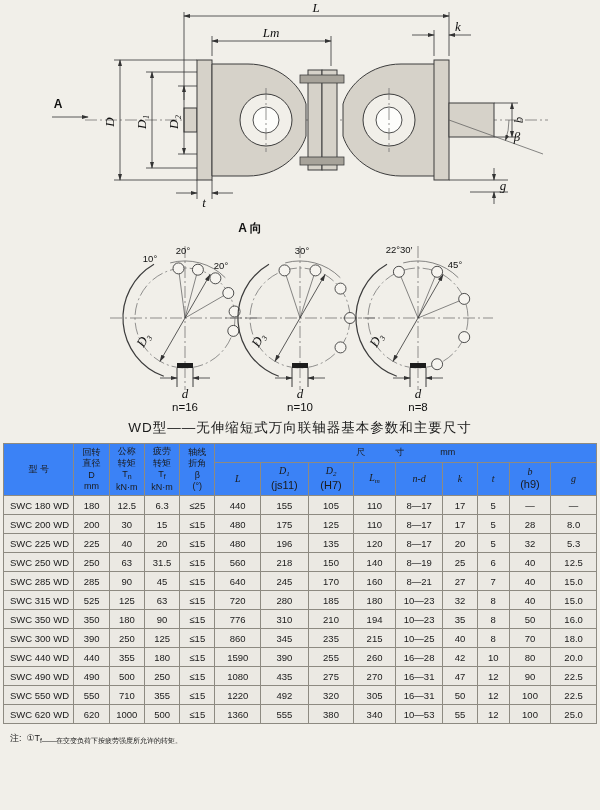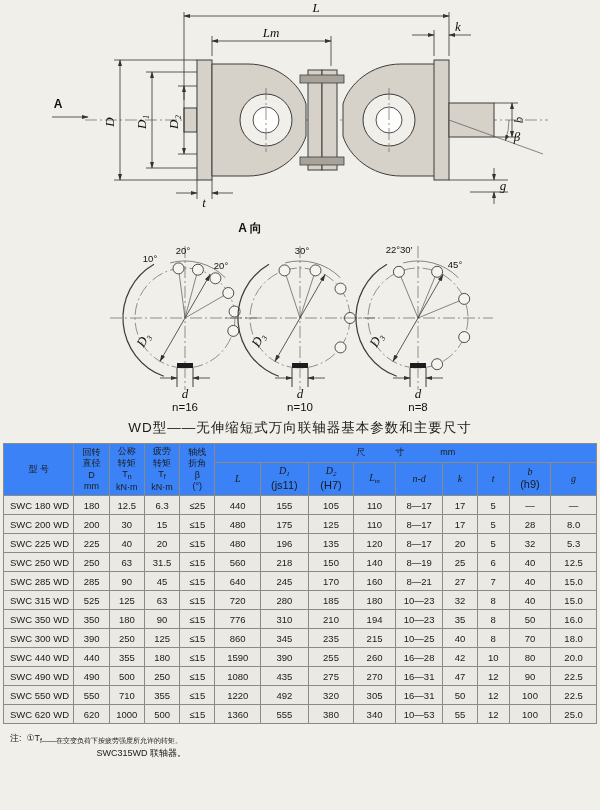--- a/index.html
+++ b/index.html
@@ -490,17 +490,16 @@
           <td>100</td>
           <td>25.0</td>
         </tr>
       </tbody>
   </table>
 
   <div class="notes">
     <span class="note-prefix">注:</span>
     <div class="note-lines">
         <div class="note-line">①T<span class="sb">f——在交变负荷下按疲劳强度所允许的转矩。</span></div>
-        <div class="note-line indent">SWC315WD  联轴器。</div>
       </div>
   </div>
 
 </div>
 
 </body></html>

